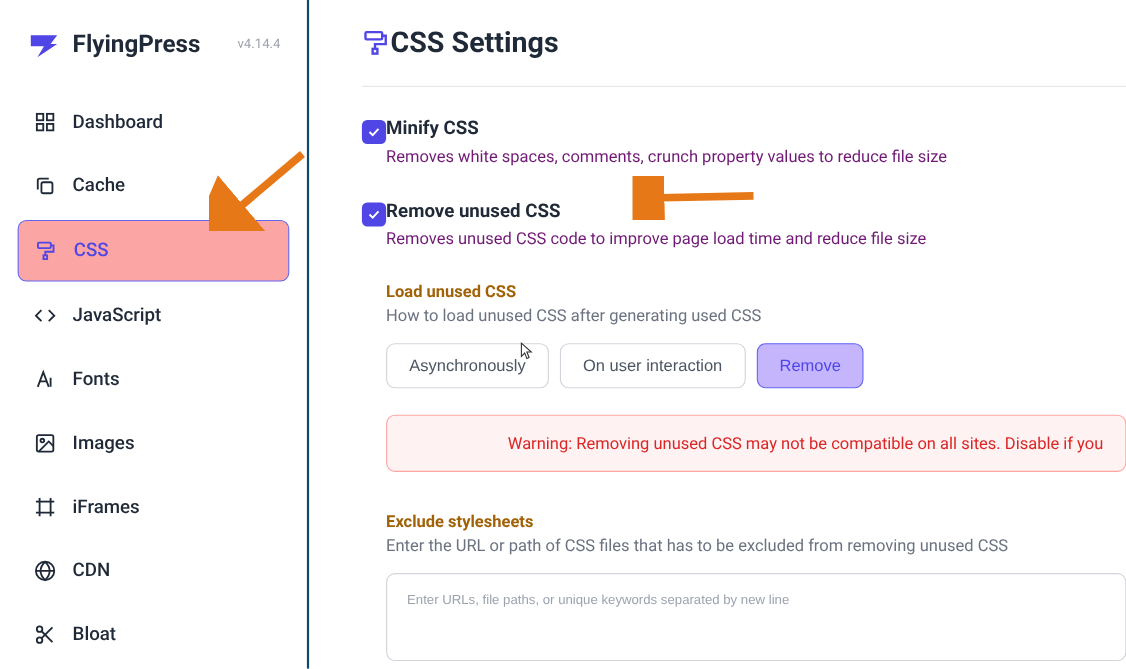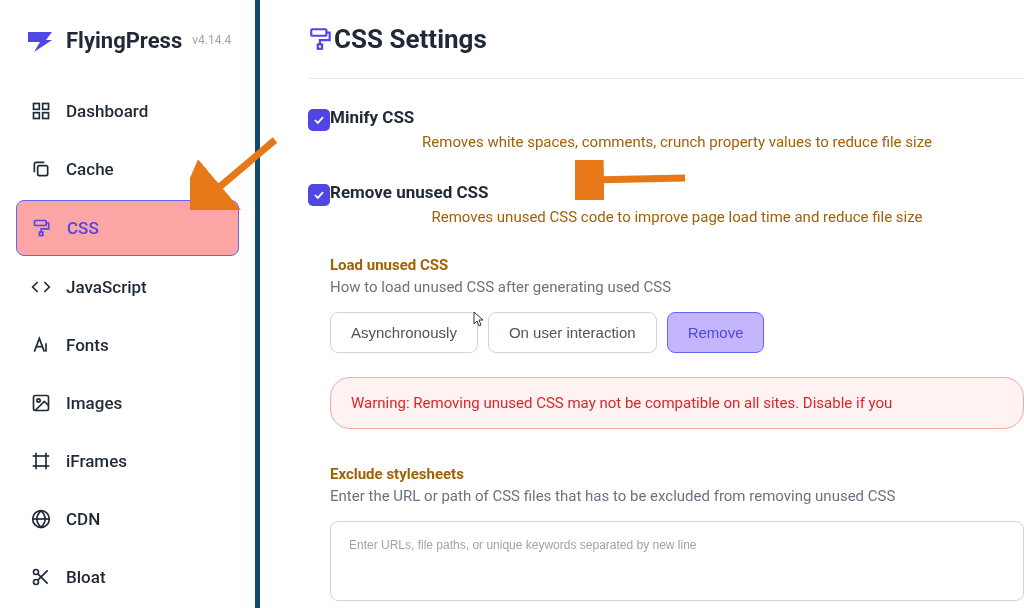--- a/index.html
+++ b/index.html
@@ -1,18 +1,18 @@
 <!DOCTYPE html>
 <html><head>
   <meta charset="utf-8">
   <style>
     * { margin: 0; padding: 0; box-sizing: border-box; }
     body { font-family: -apple-system, BlinkMacSystemFont, 'Segoe UI', Roboto, sans-serif; background: #fff; color: #1f2937; width: 1024px; height: 608px; overflow: hidden; display: flex; }
     
-    .sidebar { width: 260px; padding: 24px 16px; border-right: 5px solid #0c4a6e; background: #fff; }
+    .sidebar { width: 281px; padding: 24px 16px; border-right: 2px solid #0c4a6e; background: #fff; }
     .logo-row { display: flex; align-items: center; gap: 10px; margin-bottom: 28px; padding-left: 8px; }
     .logo-mark { width: 32px; height: 32px; display: flex; align-items: center; justify-content: center; }
     .brand-name { font-size: 22px; font-weight: 700; color: #1f2937; }
     .version { font-size: 12px; color: #9ca3af; margin-left: auto; padding-right: 8px; }
     
     .nav-item { display: flex; align-items: center; gap: 14px; padding: 16px 14px; border-radius: 8px; cursor: pointer; font-size: 17px; font-weight: 500; color: #1f2937; margin-bottom: 4px; }
     .nav-item.active { background: #fca5a5; border: 1.5px solid #6366f1; color: #4f46e5; }
     .nav-item.active .nav-icon svg { stroke: #4f46e5; }
     .nav-icon { width: 22px; height: 22px; display: flex; align-items: center; justify-content: center; }
     .nav-icon svg { stroke: #1f2937; }
@@ -20,31 +20,31 @@
     .main { flex: 1; padding: 24px 0 24px 48px; overflow: hidden; }
     .page-header { display: flex; align-items: center; padding-bottom: 24px; border-bottom: 1px solid #e5e7eb; margin-bottom: 28px; }
     .page-icon { width: 26px; height: 26px; }
     .page-title { font-size: 26px; font-weight: 700; color: #1f2937; }
     
     .setting-row { display: flex; margin-bottom: 28px; }
     .checkbox { width: 22px; height: 22px; border-radius: 5px; background: #4f46e5; display: flex; align-items: center; justify-content: center; flex-shrink: 0; cursor: pointer; margin-top: 2px; }
     .checkbox svg { stroke: white; }
     .setting-content { flex: 1; }
     .setting-title { font-size: 17px; font-weight: 700; color: #1f2937; margin-bottom: 4px; }
-    .setting-desc { font-size: 15px; color: #a16207; line-height: 1.5; text-align: center; }
+    .setting-desc { font-size: 15px; color: #701a75; line-height: 1.5; }
     
     .subsection { margin-top: 28px; }
     .sub-title { font-size: 15px; font-weight: 700; color: #a16207; margin-bottom: 4px; }
     .sub-desc { font-size: 15px; color: #6b7280; margin-bottom: 16px; }
     
     .btn-group { display: flex; gap: 10px; margin-bottom: 24px; }
     .btn { padding: 11px 20px; border-radius: 8px; border: 1px solid #d1d5db; background: white; font-size: 15px; color: #4b5563; cursor: pointer; font-weight: 500; }
     .btn.selected { border-color: #6366f1; color: #4f46e5; background: #c4b5fd; border-width: 1.5px; text-align: center; }
     
-    .warning-box { padding: 16px 20px; border: 1px solid #fca5a5; background: #fef2f2; border-radius: 20px; color: #dc2626; font-size: 15px; margin-bottom: 36px; }
+    .warning-box { padding: 16px 20px; border: 1px solid #fca5a5; background: #fef2f2; border-radius: 8px; color: #dc2626; font-size: 15px; margin-bottom: 36px; text-align: right; }
     
     .exclude-section { }
     .textarea { width: 100%; padding: 16px 18px; border: 1px solid #d1d5db; border-radius: 8px; font-size: 12px; color: #6b7280; font-family: Liberation Sans, sans-serif; resize: none; min-height: 80px; }
     .textarea::placeholder { color: #9ca3af; }
     
     .cursor-pointer { position: absolute; width: 18px; height: 18px; pointer-events: none; }
     .arrow-annotation { position: absolute; pointer-events: none; }
   </style>
 </head>
 <body>

